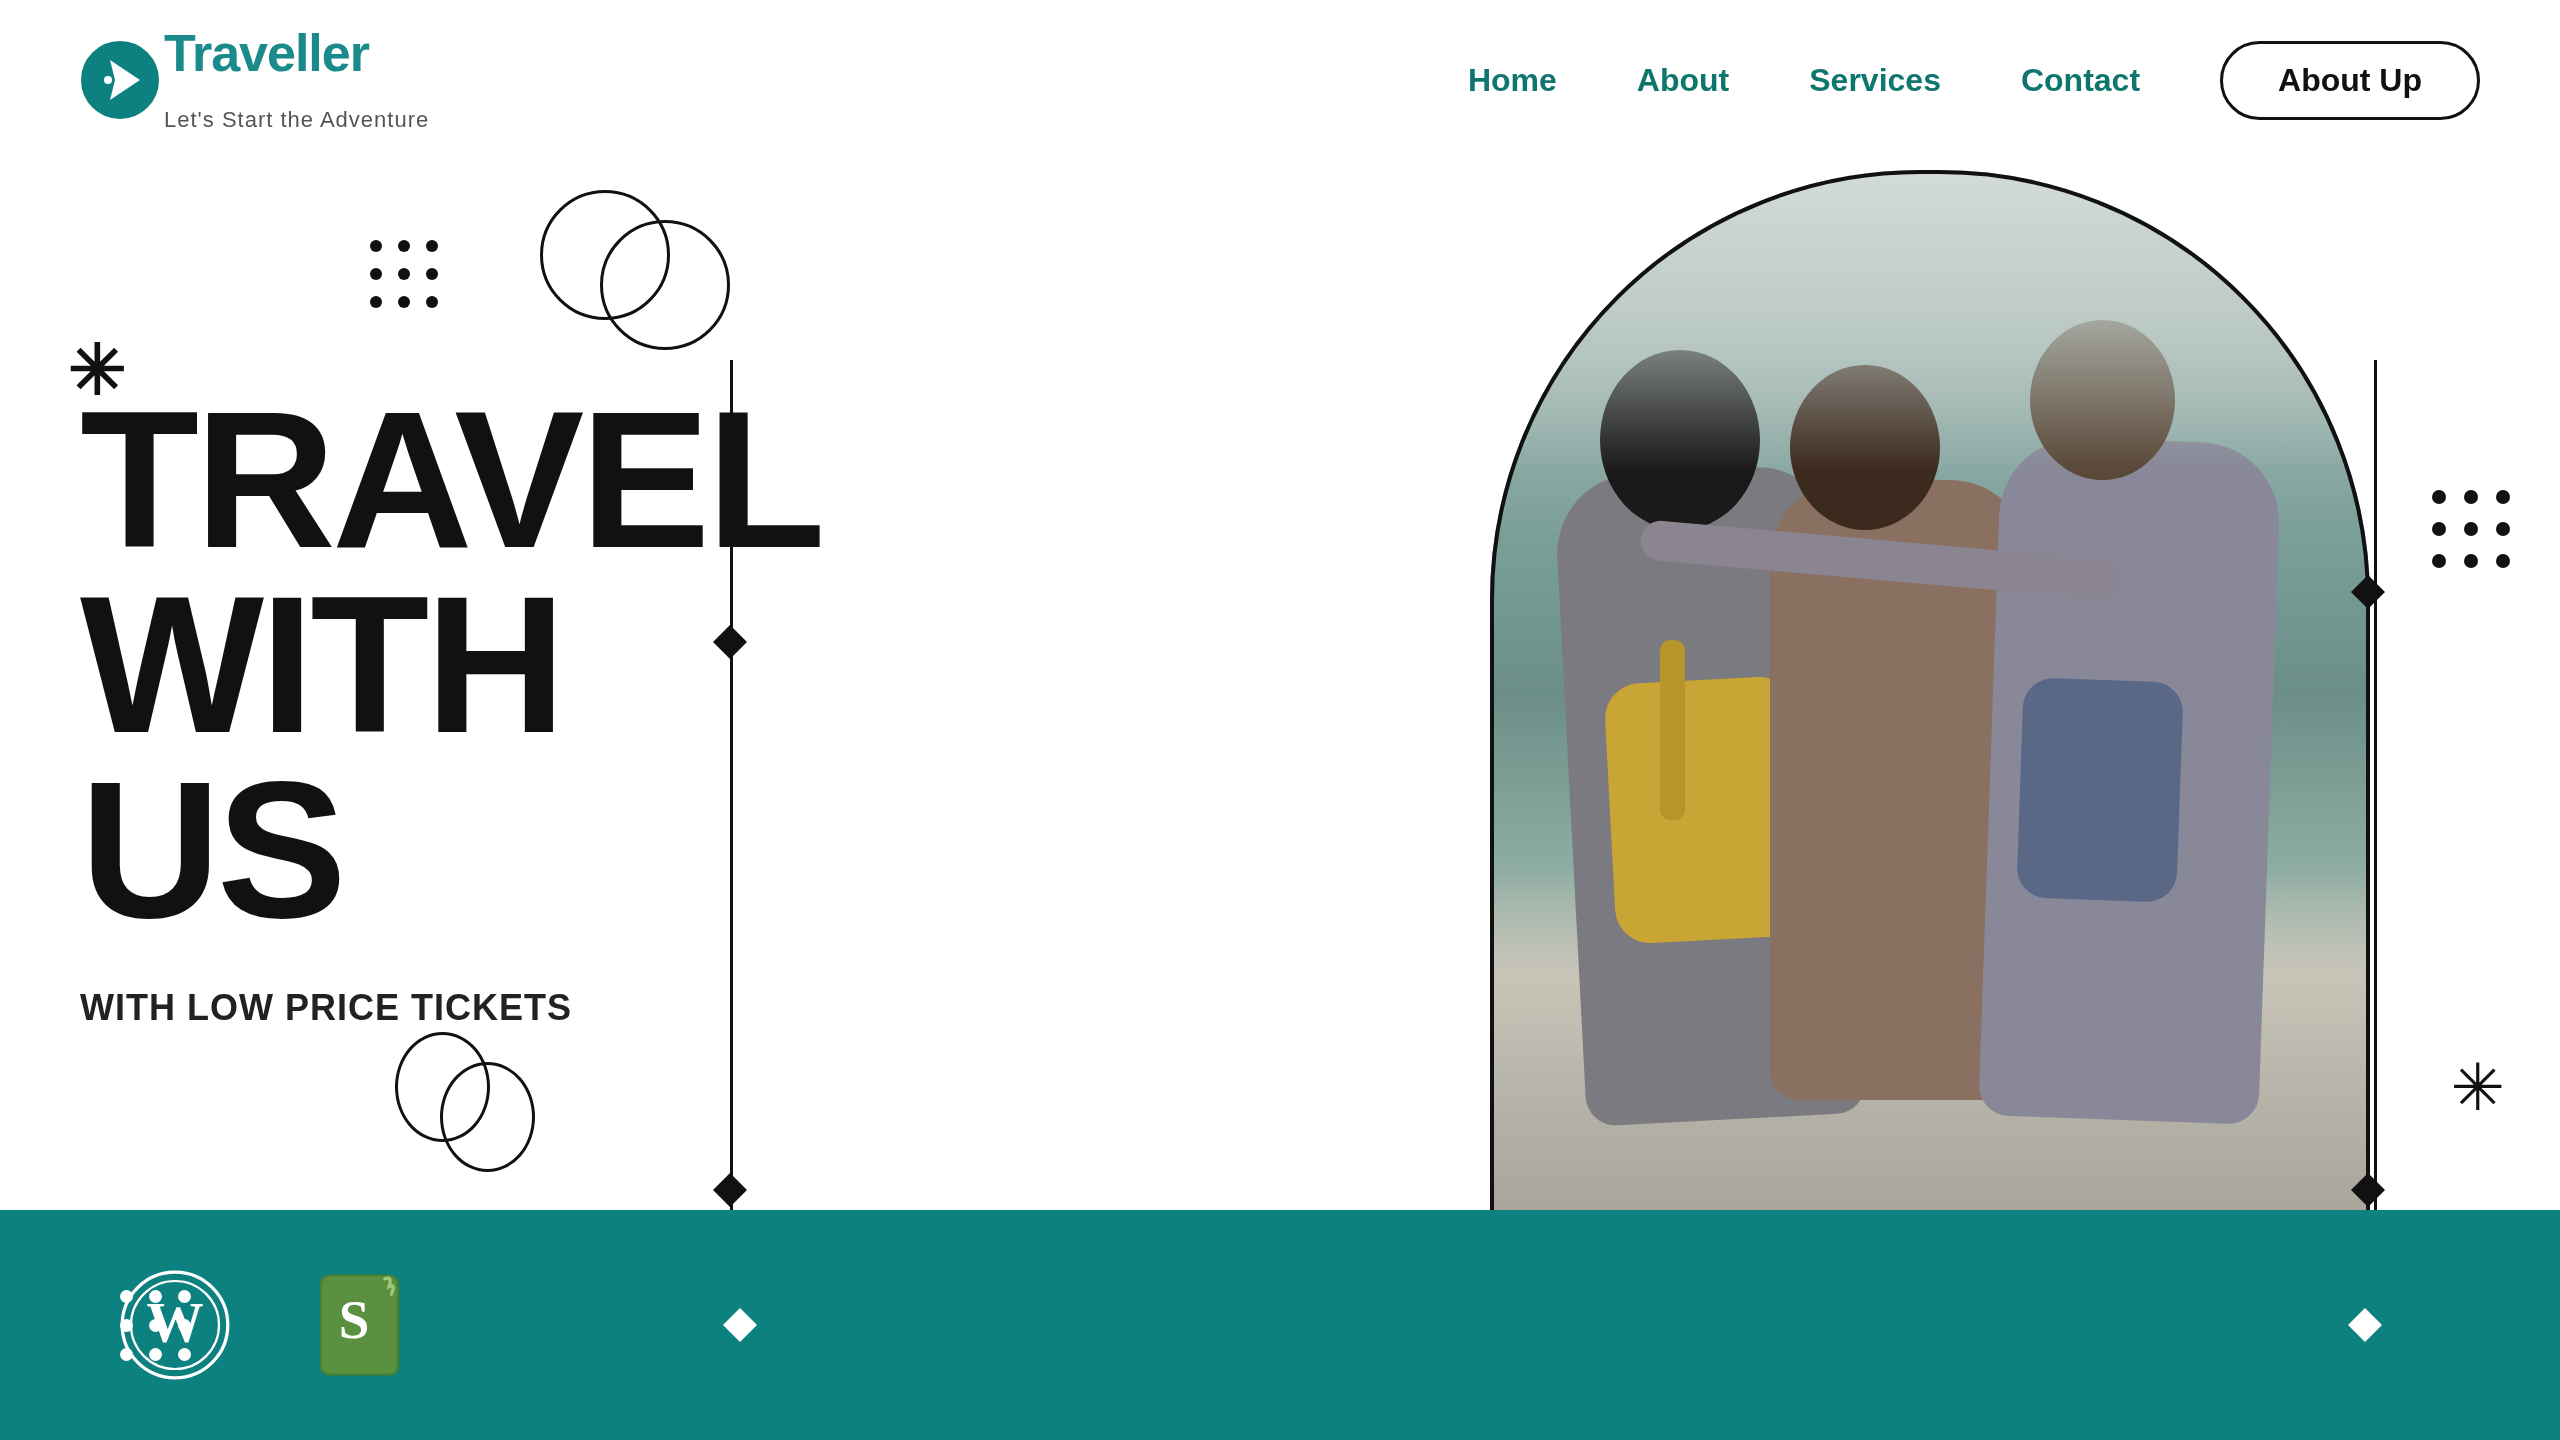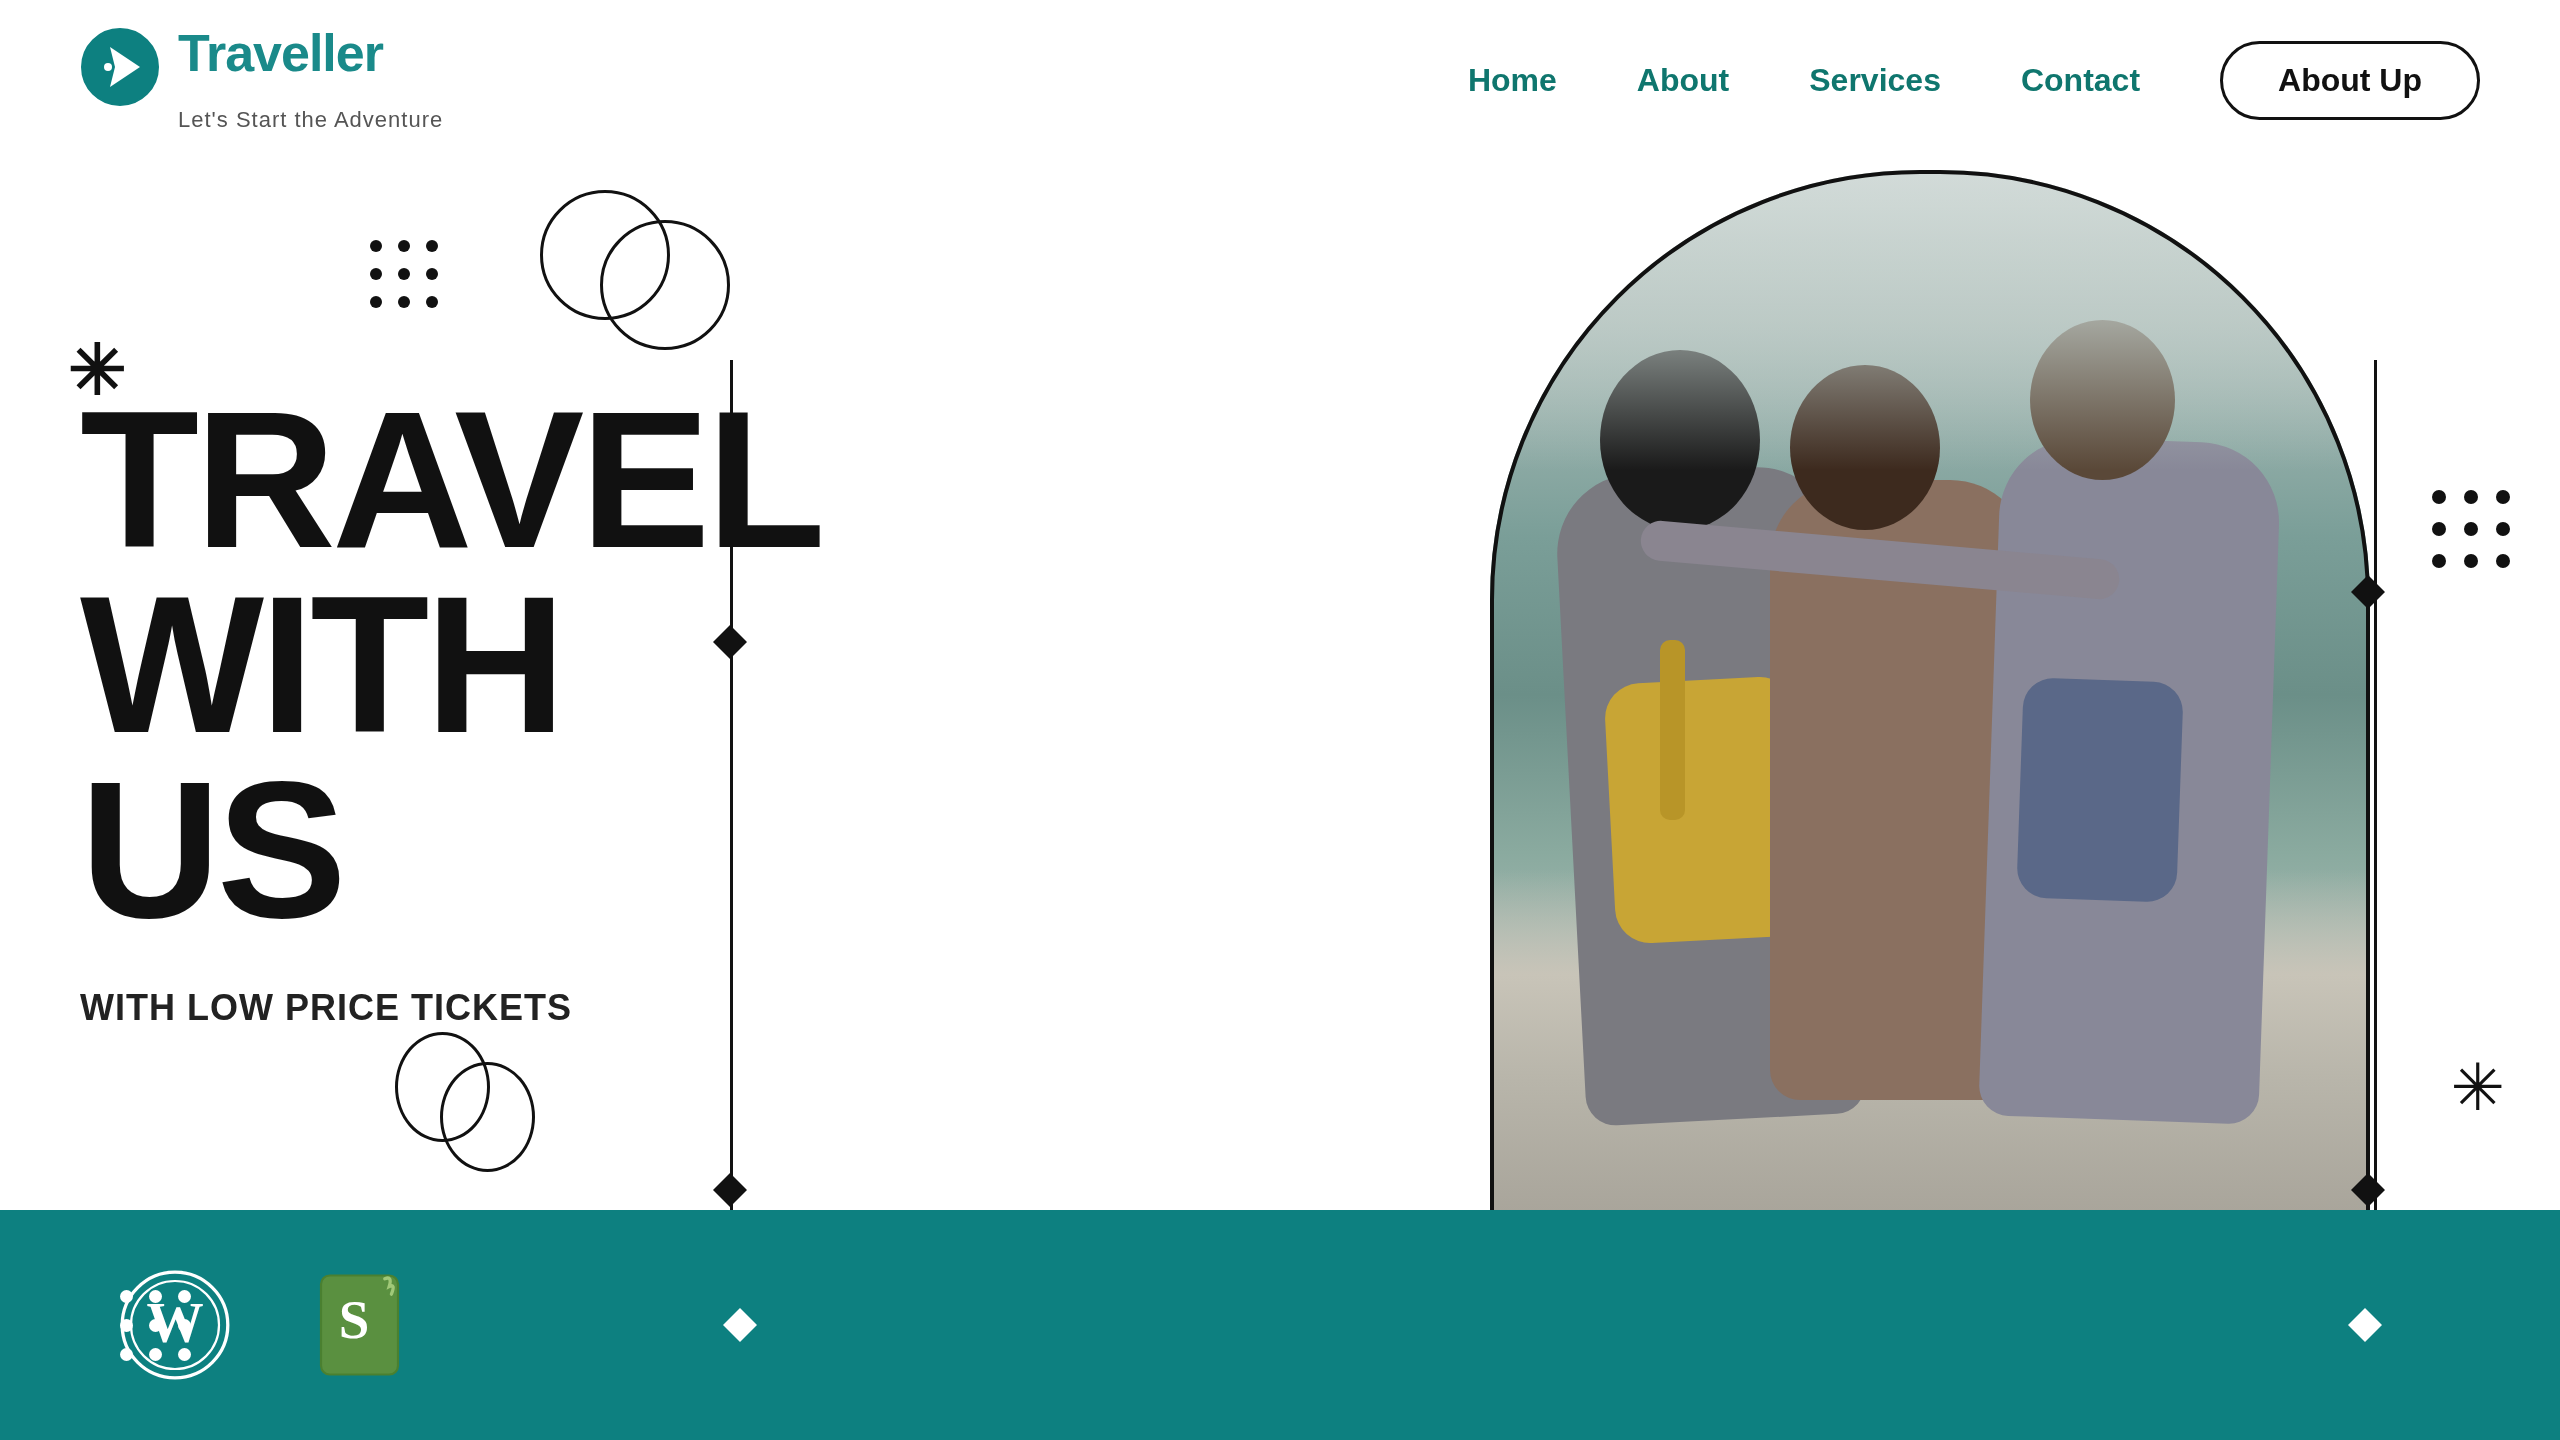--- a/index.html
+++ b/index.html
@@ -19,22 +19,22 @@
       height: 160px;
       display: flex;
       align-items: center;
       justify-content: space-between;
       padding: 0 80px;
       z-index: 10;
     }
 
     .logo-area {
       display: flex;
-      align-items: flex-start;
-      gap: 18px;
+      align-items: center;
+      gap: 4px;
     }
 
     .logo-icon {
       width: 80px;
       height: 80px;
     }
 
     .logo-text-block {
       display: flex;
       flex-direction: column;

